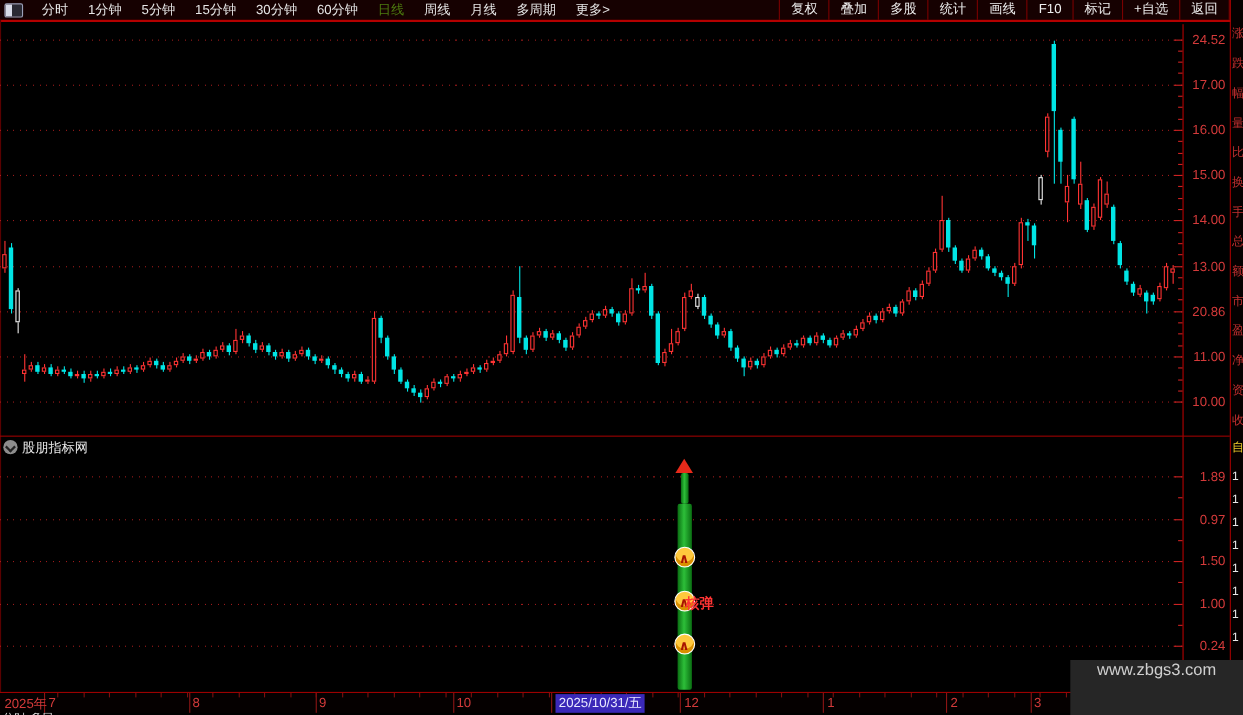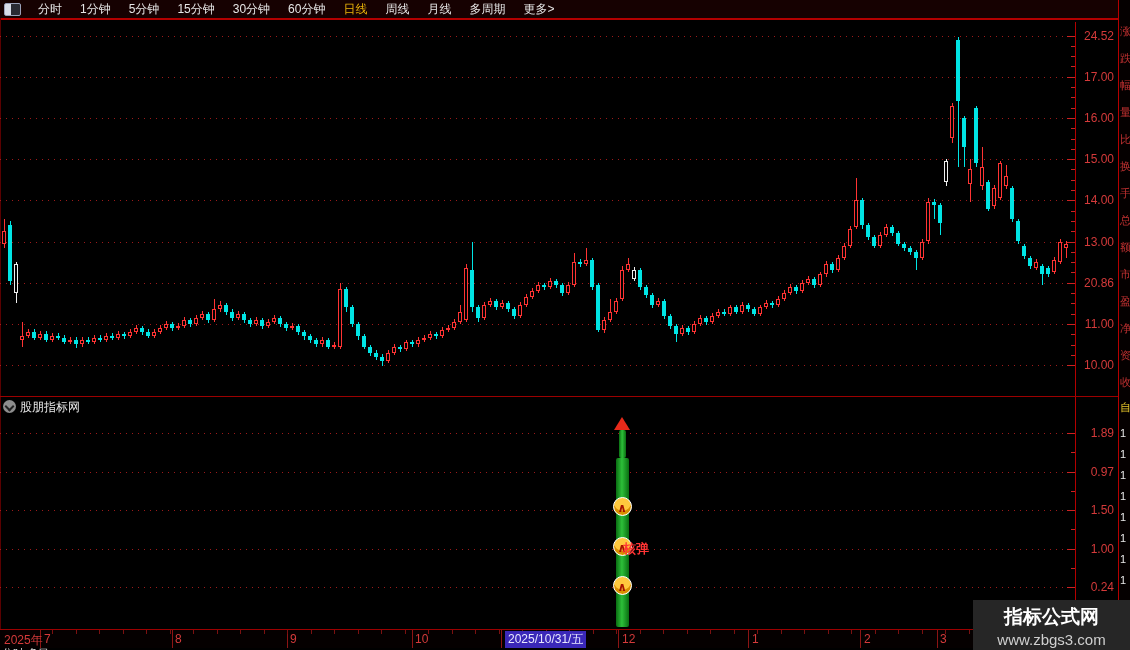--- a/index.html
+++ b/index.html
@@ -5,21 +5,21 @@
   html,body{margin:0;padding:0;background:#000;}
   #stage{position:relative;width:1130px;height:650px;background:#000;overflow:hidden;
          font-family:"Liberation Sans","DejaVu Sans",sans-serif;}
   
   #toolbar{position:absolute;left:0;top:0;width:1130px;height:18px;background:#160101;
            border-bottom:2px solid #b40000;display:flex;align-items:center;}
   #tb-left{display:flex;align-items:center;height:18px;}
   #win-icon{width:15px;height:11px;border:1px solid #9aa0b8;border-radius:2px;margin:0 8px 0 4px;
             background:linear-gradient(90deg,#d8dce8 0 6px,#2a2a33 6px);}
   .tb-item{color:#e6e6e6;font-size:12px;line-height:18px;padding:0 9px;white-space:nowrap;cursor:default;}
-  .tb-item.active{color:#eab308;}
+  .tb-item.active{color:#4d7c0f;}
   #tb-right{position:absolute;right:12px;top:0;display:flex;height:18px;}
   .tbr-cell{color:#eee;font-size:12px;line-height:17px;padding:0 10px;border-left:1px solid #7a0000;white-space:nowrap;}
   .tbr-cell:last-child{border-right:1px solid #7a0000;}
   
   #title-row{position:absolute;left:0;top:20px;width:1118px;height:18px;}
   #chart-title{position:absolute;left:4px;top:2px;color:#e8e8e8;font-size:12px;}
   .chev-circle{position:absolute;width:13px;height:13px;border-radius:50%;background:#8d8d8d;}
   .chev-circle:after{content:"";position:absolute;left:3px;top:3px;width:5px;height:5px;
       border-right:2px solid #222;border-bottom:2px solid #222;transform:rotate(45deg);}
   #title-chev{left:128px;top:2px;}
@@ -78,20 +78,31 @@
         <span class="tb-item">1分钟</span>
         <span class="tb-item">5分钟</span>
         <span class="tb-item">15分钟</span>
         <span class="tb-item">30分钟</span>
         <span class="tb-item">60分钟</span>
         <span class="tb-item active">日线</span>
         <span class="tb-item">周线</span>
         <span class="tb-item">月线</span>
         <span class="tb-item">多周期</span>
         <span class="tb-item">更多&gt;</span>
+      </div>
+    <div id="tb-right">
+        <span class="tbr-cell">复权</span>
+        <span class="tbr-cell">叠加</span>
+        <span class="tbr-cell">多股</span>
+        <span class="tbr-cell">统计</span>
+        <span class="tbr-cell">画线</span>
+        <span class="tbr-cell">F10</span>
+        <span class="tbr-cell">标记</span>
+        <span class="tbr-cell">+自选</span>
+        <span class="tbr-cell">返回</span>
       </div>
   </div>
 
 
   <div class="vline" style="left:0;top:18px;height:630px;background:#5a0000;"></div>
   <div class="vline" style="left:1075px;top:22px;height:626px;background:#b40000;"></div>
   <div class="vline" style="left:1118px;top:0;height:600px;background:#b40000;"></div>
   <div class="hline" style="left:0;top:396px;width:1118px;"></div>
   <div class="hline" style="left:0;top:629px;width:1118px;"></div>
 
@@ -623,18 +634,17 @@
       <div class="strip-ch strip-one" style="top: 449px;">1</div>
       <div class="strip-ch strip-one" style="top: 470px;">1</div>
       <div class="strip-ch strip-one" style="top: 491px;">1</div>
       <div class="strip-ch strip-one" style="top: 512px;">1</div>
       <div class="strip-ch strip-one" style="top: 533px;">1</div>
       <div class="strip-ch strip-one" style="top: 554px;">1</div>
       <div class="strip-ch strip-one" style="top: 575px;">1</div>
     </div>
 
   <div id="watermark">
-    <div id="wm1">指标公式网</div>
     <div id="wm2">www.zbgs3.com</div>
   </div>
 
   <div id="bottom-clip">分时 多日</div>
 </div>
 
 </body></html>

